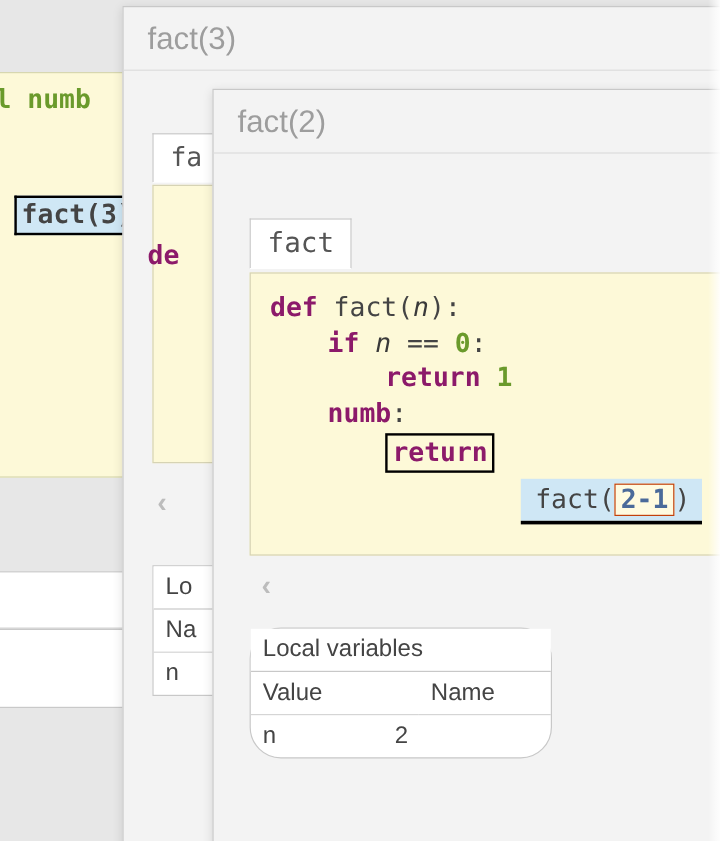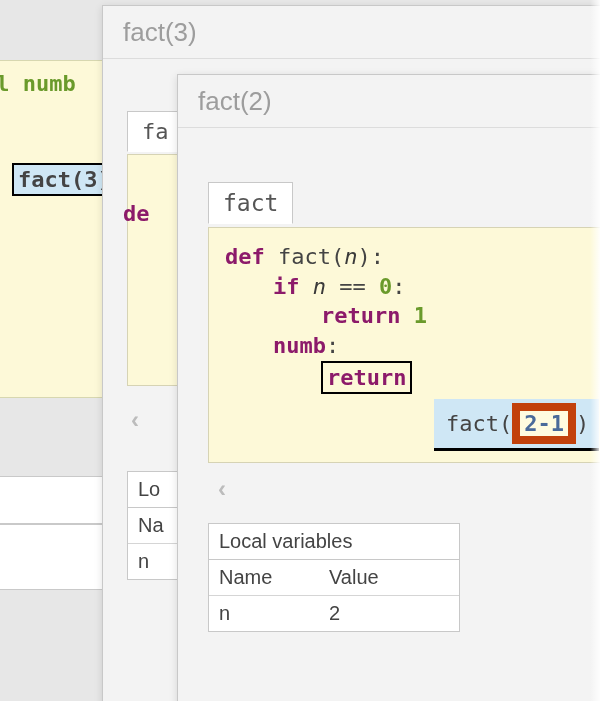--- a/index.html
+++ b/index.html
@@ -120,41 +120,41 @@
     font-size:22px;
   }
   .callout::before{
     content:"";
     position:absolute;
     left:0;right:0;bottom:-3px;height:3px;
     background:#000;
   }
   .callout .argbox{
     display:inline-block;
-    border:8px solid #c2410c;
+    border:1px solid #c2410c;
     background:#fffbe0;
     padding:0 4px;
     font-weight:bold;
     color:#4a6a9a;
   }
 
   
   #panelA{left:102px; top:5px; width:520px; height:700px;}
   #panelA .tab{left:24px; top:105px;}
   #panelA .codebox{left:24px; top:148px; width:170px; height:230px;}
   #panelA .peek-def{position:absolute;left:20px;top:195px;}
   #panelA .chev1{left:28px; top:400px;}
   #panelA .local{left:24px; top:465px; width:170px;}
 
   
   #panelB{left:177px; top:74px; width:450px; height:650px;}
   #panelB .tab{left:30px; top:107px; font-size:23px;}
   #panelB .codebox{left:30px; top:152px; width:400px; height:220px; padding:14px 0 0 16px; line-height:1.35;}
   #panelB .chev1{left:40px; top:400px;}
-  #panelB .local{left:30px; top:448px; width:250px;}
+  #panelB .local{left:30px; top:448px; width:250px;border-radius:26px;}
 
   .fade-right{
     position:absolute;top:0;right:0;width:10px;height:100%;
     background:linear-gradient(to right,rgba(255,255,255,0),rgba(255,255,255,.9));
   }
 </style>
 </head>
 <body>
 
 <div class="back-code mono">
@@ -208,22 +208,22 @@
 
   <div class="callout mono" style="left:256px; top:324px;">
     <span>fact</span><span>(</span><span class="argbox">2-1</span><span>)</span>
   </div>
 
   <div class="chev chev1">‹</div>
 
   <div class="tbl local">
     <div class="tbl-title">Local variables</div>
     <div class="tbl-head">
+      <div class="tbl-cell col-val">Value</div>
       <div class="tbl-cell col-name">Name</div>
-      <div class="tbl-cell col-val">Value</div>
     </div>
     <div class="tbl-row">
       <div class="tbl-cell col-name">n</div>
       <div class="tbl-cell col-val">2</div>
     </div>
   </div>
 </div>
 
 <div class="fade-right"></div>
 

